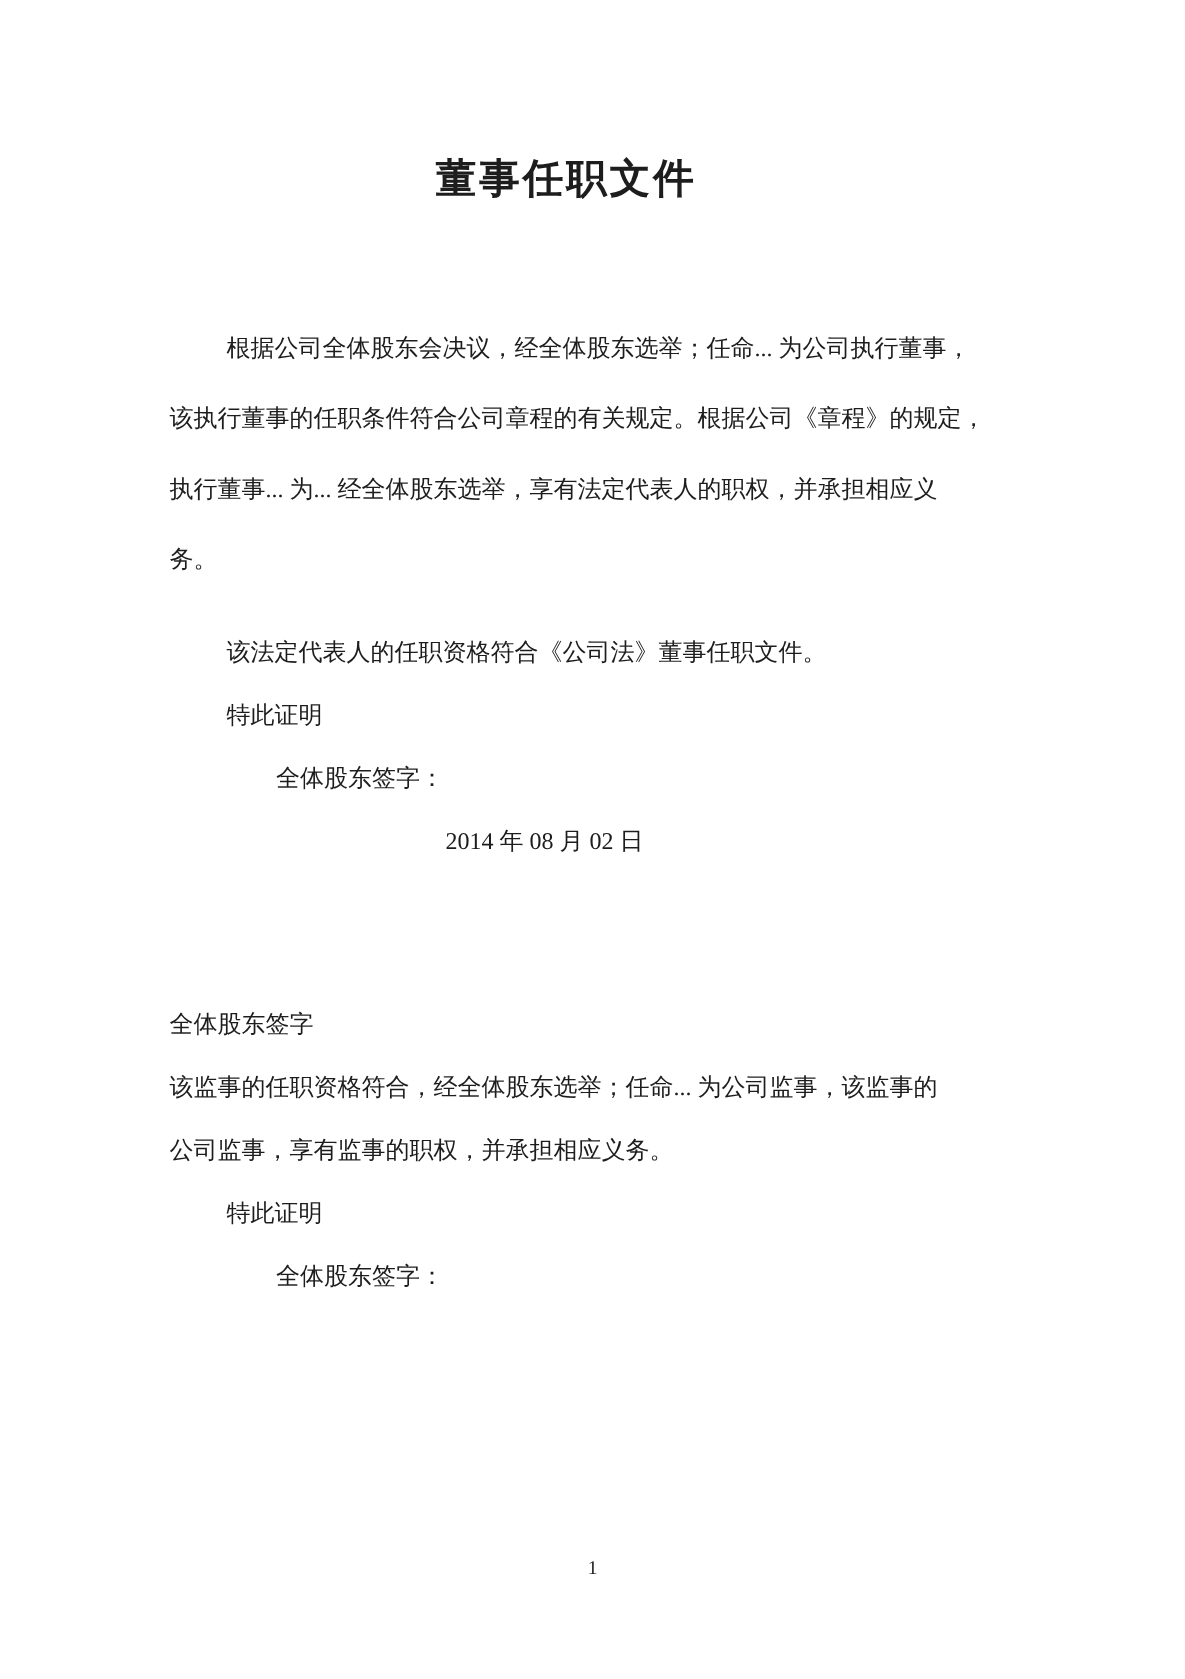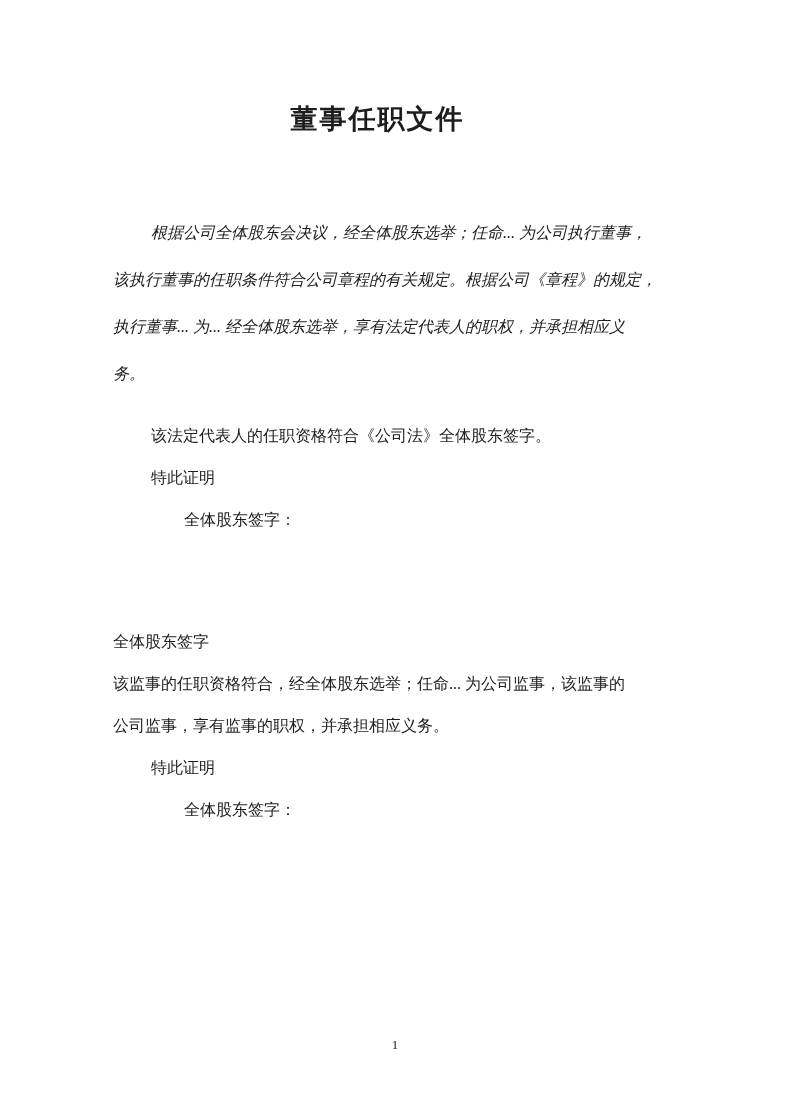--- a/index.html
+++ b/index.html
@@ -29,21 +29,20 @@
   }
   .body-text {
     font-size: 16px;
   }
   .para-wide {
     margin-top: 75px;
   }
   .para-wide .line {
     line-height: 47px;
     white-space: nowrap;
-    font-style: italic;
   }
   .block-single {
     margin-top: 18px;
   }
   .line-s {
     line-height: 42px;
     white-space: nowrap;
   }
   .indent-2 { padding-left: 38px; }
   .indent-sign { padding-left: 71px; }
@@ -71,23 +70,24 @@
   <h1 class="doc-title">董事任职文件</h1>
 
   <div class="body-text para-wide">
     <div class="line indent-2">根据公司全体股东会决议，经全体股东选举；任命... 为公司执行董事，</div>
     <div class="line">该执行董事的任职条件符合公司章程的有关规定。根据公司《章程》的规定，</div>
     <div class="line">执行董事... 为... 经全体股东选举，享有法定代表人的职权，并承担相应义</div>
     <div class="line">务。</div>
   </div>
 
   <div class="body-text block-single">
-    <div class="line-s indent-2">该法定代表人的任职资格符合《公司法》全体股东签字。</div>
+    <div class="line-s indent-2">该法定代表人的任职资格符合《公司法》董事任职文件。</div>
     <div class="line-s indent-2">特此证明</div>
     <div class="line-s indent-sign">全体股东签字：</div>
+    <div class="line-s indent-date">2014 年 08 月 02 日</div>
   </div>
 
   <div class="body-text section2">
     <div class="line-s">全体股东签字</div>
     <div class="line-s">该监事的任职资格符合，经全体股东选举；任命... 为公司监事，该监事的</div>
     <div class="line-s">公司监事，享有监事的职权，并承担相应义务。</div>
     <div class="line-s indent-2">特此证明</div>
     <div class="line-s indent-sign">全体股东签字：</div>
   </div>
 

